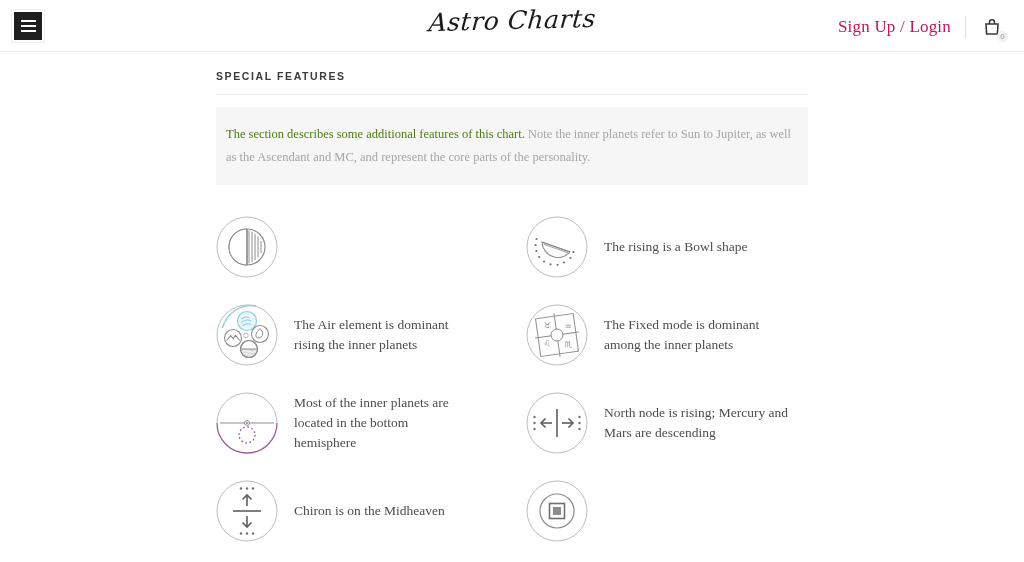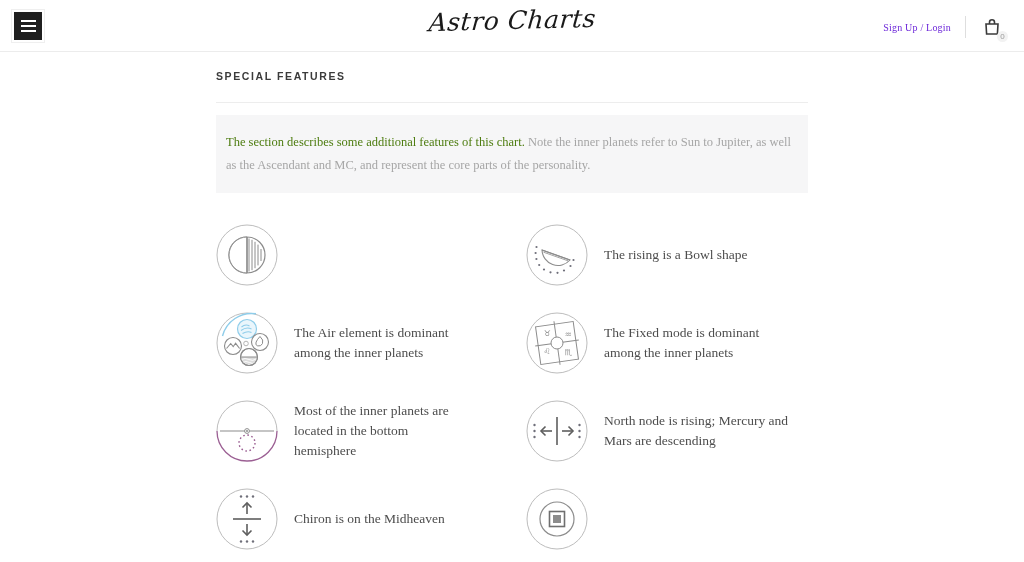--- a/index.html
+++ b/index.html
@@ -59,22 +59,22 @@
   }
   .header-right {
     position: absolute;
     right: 18px; top: 14px;
     display: flex;
     align-items: center;
     gap: 14px;
   }
   .auth-link {
     font-family: "Liberation Serif", serif;
-    font-size: 10px;
-    color: #6d28d9;
+    font-size: 17px;
+    color: #be185d;
     letter-spacing: 0.2px;
     text-decoration: none;
     cursor: pointer;
   }
   .divider-v {
     width: 1px; height: 22px;
     background: #dedede;
   }
   .cart {
     position: relative;
@@ -100,21 +100,21 @@
     width: 592px;
     margin: 0 auto;
     padding-top: 18px;
   }
   .section-title {
     font-family: "Liberation Sans", sans-serif;
     font-size: 10.5px;
     font-weight: 700;
     letter-spacing: 1.6px;
     color: #3b3b3b;
-    padding-bottom: 20px;
+    padding-bottom: 12px;
     border-bottom: 1px solid #ededed;
   }
   .note {
     margin-top: 12px;
     background: #f6f6f7;
     padding: 16px 10px 16px 10px;
     font-size: 12.5px;
     line-height: 1.85;
     color: #a6a6a6;
   }
@@ -255,21 +255,21 @@
             <line x1="24.6" y1="45" x2="41.4" y2="45" stroke="#8c8c8c" stroke-width="1"></line>
           </g>
 
           <g>
             <circle cx="17" cy="34" r="8.5" fill="none" stroke="#8c8c8c" stroke-width="1.1"></circle>
             <path d="M10.5 36.5 l4.2 -5 l2.5 3.2 l2.4 -3.4 l4 5.2" fill="none" stroke="#8c8c8c" stroke-width="1.1"></path>
           </g>
           <circle cx="30" cy="31.5" r="2.3" fill="none" stroke="#b6b6b6" stroke-width="1"></circle>
         </svg>
       </div>
-      <div class="feature-text">The Air element is dominant among the inner planets</div>
+      <div class="feature-text">The Air element is dominant rising the inner planets</div>
     </div>
 
     <div class="feature col-right">
       <div class="feature-icon">
         <svg width="62" height="62" viewBox="0 0 62 62">
           <circle cx="31" cy="31" r="30" fill="none" stroke="#bdbdbd" stroke-width="1"></circle>
           <g transform="rotate(-8 31 31)">
             <rect x="12" y="12" width="38" height="38" fill="none" stroke="#8c8c8c" stroke-width="1"></rect>
             <line x1="31" y1="9" x2="31" y2="53" stroke="#8c8c8c" stroke-width="1"></line>
             <line x1="9" y1="31" x2="53" y2="31" stroke="#8c8c8c" stroke-width="1"></line>

